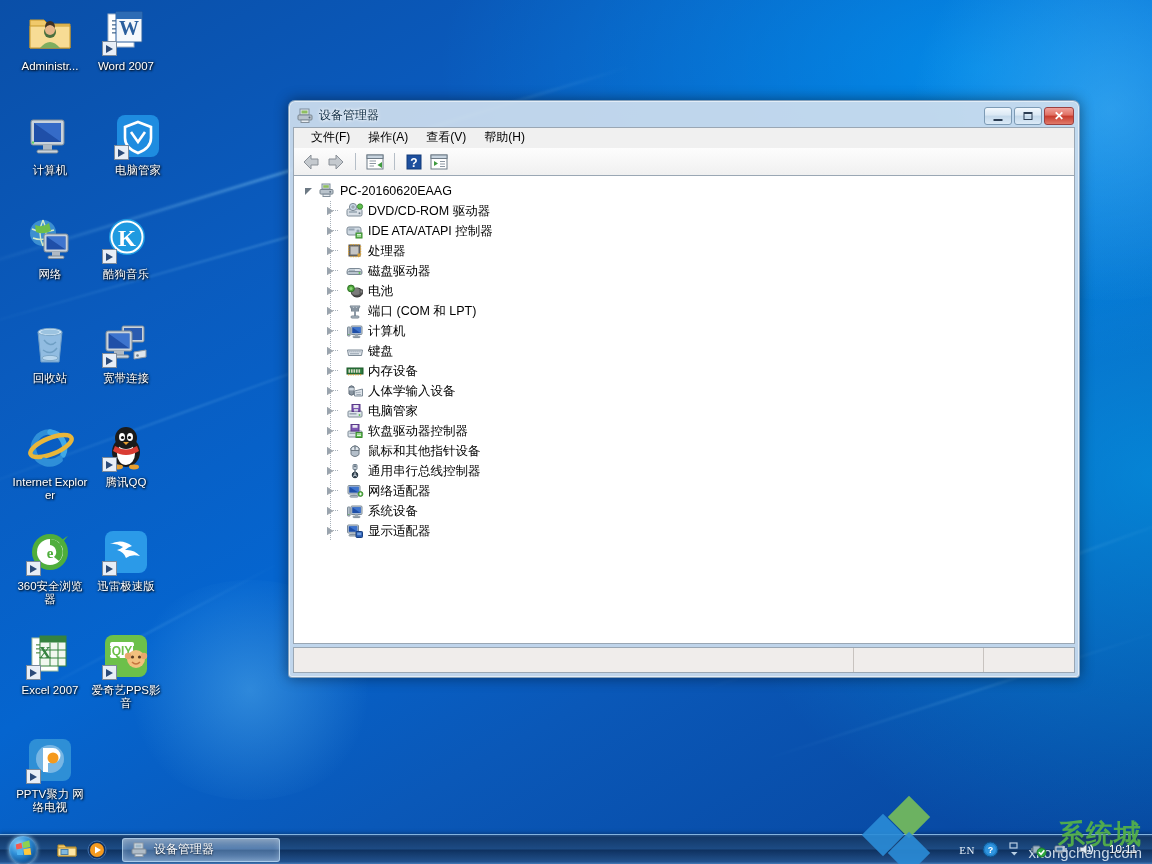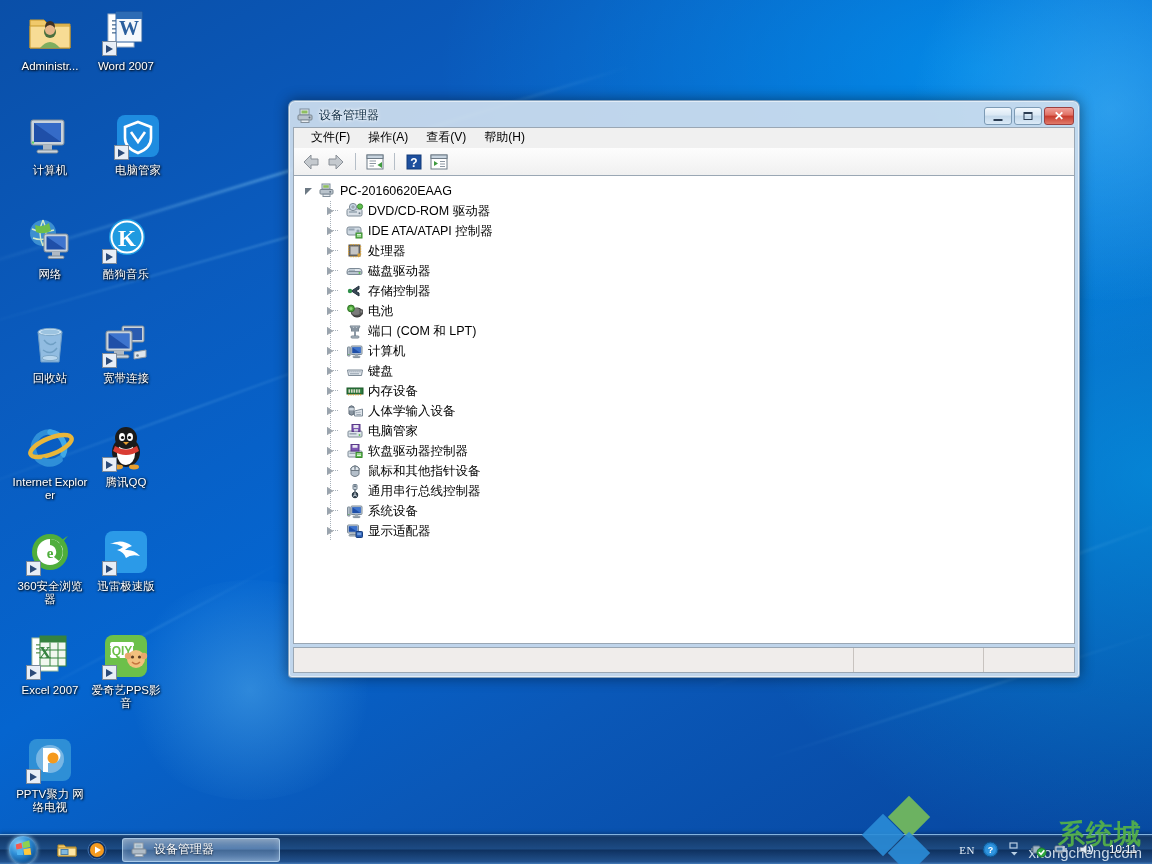--- a/index.html
+++ b/index.html
@@ -624,29 +624,20 @@
           <div class="trow child">
             <span class="dots2"></span>
             <span class="exp closed"></span>
             <span class="ticon" style="margin-left:8px"><svg width="18" height="16" viewBox="0 0 18 16">
       <rect x="1" y="5.5" width="15" height="6" rx="3" fill="#dde4ea" stroke="#7d8a96"></rect>
       <rect x="1" y="8.5" width="15" height="3" rx="1.5" fill="#b9c4ce" stroke="#7d8a96"></rect>
       <circle cx="13.5" cy="10" r="1" fill="#5fbf4f"></circle>
       <rect x="3" y="6.6" width="6" height="1.3" fill="#a4b1bd"></rect>
     </svg></span>
             <span class="tlabel">磁盘驱动器</span>
-          </div>
-          <div class="trow child">
-            <span class="dots2"></span>
-            <span class="exp closed"></span>
-            <span class="ticon" style="margin-left:8px"><svg width="18" height="16" viewBox="0 0 18 16">
-      <path d="M13 3 L5.5 8 L13 13 L13 10 L9.5 8 L13 6 Z" fill="#3a4a58" stroke="#22303c"></path>
-      <circle cx="4" cy="8" r="2.2" fill="#2e8f4a"></circle>
-    </svg></span>
-            <span class="tlabel">存储控制器</span>
           </div>
           <div class="trow child">
             <span class="dots2"></span>
             <span class="exp closed"></span>
             <span class="ticon" style="margin-left:8px"><svg width="18" height="16" viewBox="0 0 18 16">
       <ellipse cx="11" cy="9.5" rx="5.5" ry="4.5" fill="#4f4f4f" stroke="#2f2f2f"></ellipse>
       <ellipse cx="10" cy="8.5" rx="4.5" ry="3.6" fill="#7b7b7b"></ellipse>
       <circle cx="5" cy="5.5" r="3.4" fill="#4fa83c" stroke="#2e7025"></circle>
       <circle cx="5" cy="5.5" r="1.5" fill="#8fd47a"></circle>
       <rect x="14" y="7" width="2.5" height="3" fill="#8b8b8b" stroke="#555"></rect>
@@ -783,20 +774,34 @@
       <rect x="8.3" y="6.5" width="1.4" height="3" fill="#5c6b78"></rect>
       <circle cx="9" cy="12" r="2.8" fill="#3a4a58" stroke="#22303c"></circle>
       <path d="M9 9.5 L9 12 M9 12 L6.8 13.5 M9 12 L11.2 13.5" stroke="#cfd8e0" stroke-width="1"></path>
     </svg></span>
             <span class="tlabel">通用串行总线控制器</span>
           </div>
           <div class="trow child">
             <span class="dots2"></span>
             <span class="exp closed"></span>
             <span class="ticon" style="margin-left:8px"><svg width="18" height="16" viewBox="0 0 18 16">
+      <rect x="2" y="2.5" width="12" height="8.5" rx="1" fill="#c9d3dc" stroke="#7d8b97"></rect>
+      <rect x="3.2" y="3.7" width="9.6" height="6" fill="#1f4fa8"></rect>
+      <path d="M3.2 3.7 L12.8 3.7 L12.8 9.7 Z" fill="#4a82dc" opacity="0.72"></path>
+      <rect x="6.5" y="11" width="3" height="1.6" fill="#aeb9c4"></rect>
+      <rect x="4" y="12.6" width="8" height="1.5" rx="0.7" fill="#c9d3dc" stroke="#7d8b97"></rect>
+      <circle cx="14.5" cy="11" r="2.4" fill="#5fbf4f" stroke="#3c8a31"></circle>
+      <path d="M13.2 11 h2.6 M14.5 9.7 v2.6" stroke="#ffffff" stroke-width="0.9"></path>
+    </svg></span>
+            <span class="tlabel">网络适配器</span>
+          </div>
+          <div class="trow child">
+            <span class="dots2"></span>
+            <span class="exp closed"></span>
+            <span class="ticon" style="margin-left:8px"><svg width="18" height="16" viewBox="0 0 18 16">
       <rect x="5" y="3" width="11" height="8.5" rx="1" fill="#c9d3dc" stroke="#7d8b97"></rect>
       <rect x="6.2" y="4.2" width="8.6" height="6" fill="#1f4fa8"></rect>
       <path d="M6.2 4.2 L14.8 4.2 L14.8 10.2 Z" fill="#4a82dc" opacity="0.72"></path>
       <rect x="9" y="11.5" width="3" height="1.7" fill="#aeb9c4"></rect>
       <rect x="7" y="13.2" width="7" height="1.4" rx="0.7" fill="#c9d3dc" stroke="#7d8b97"></rect>
       <rect x="1.5" y="4" width="2.6" height="9" rx="0.6" fill="#b4c0cb" stroke="#7d8b97"></rect>
       <circle cx="2.8" cy="11.5" r="0.6" fill="#4fa83c"></circle>
     </svg></span>
             <span class="tlabel">系统设备</span>
           </div>

